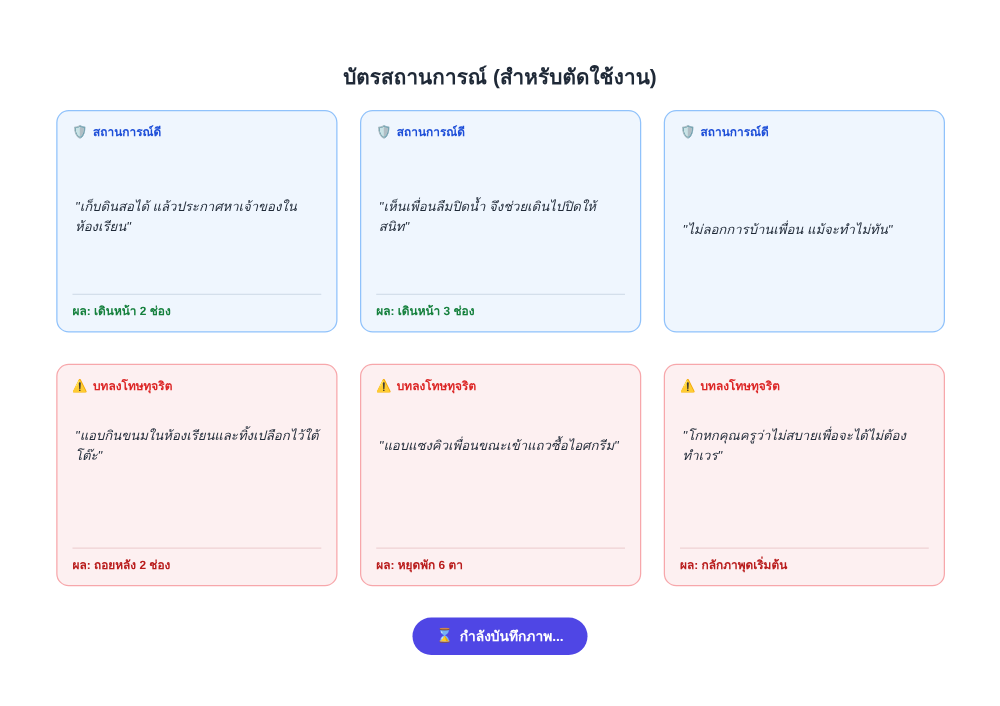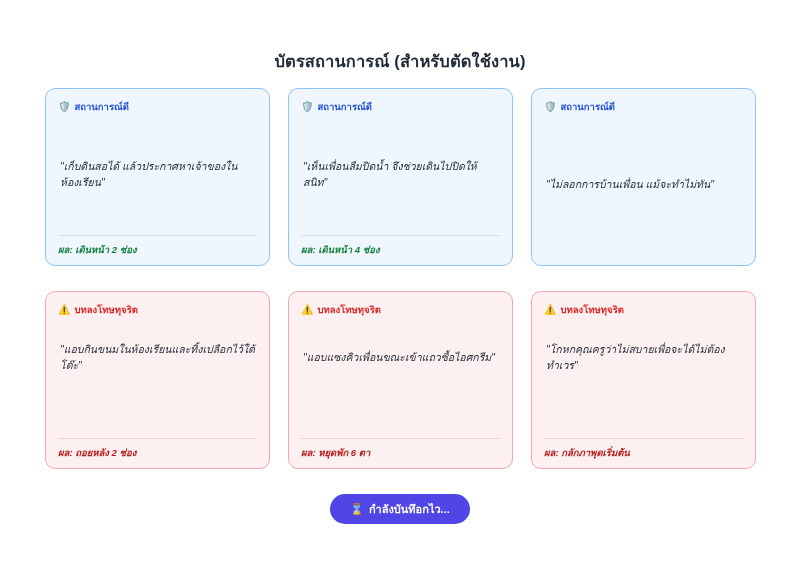--- a/index.html
+++ b/index.html
@@ -90,21 +90,20 @@
     line-height: 1.45;
     padding: 0 2px;
     margin-top: 2px;
   }
   .card-foot {
     border-top: 1px solid rgba(120, 140, 170, 0.22);
     padding-top: 8px;
     font-size: 9.5px;
     font-weight: bold;
     line-height: 1.2;
-    font-style: italic;
   }
   .card.bad .card-foot {
     border-top-color: rgba(200, 120, 130, 0.25);
     margin-top: 40px;
   }
   .card.good .card-foot {
     color: #15803d;
   }
   .card.bad .card-foot {
     color: #b91c1c;
@@ -152,21 +151,21 @@
       <div class="card-quote">"เก็บดินสอได้ แล้วประกาศหาเจ้าของในห้องเรียน"</div>
       <div class="card-foot">ผล: เดินหน้า 2 ช่อง</div>
     </div>
 
     <div class="card good">
       <div class="card-head">
         <span class="head-icon">🛡️</span>
         <span>สถานการณ์ดี</span>
       </div>
       <div class="card-quote">"เห็นเพื่อนลืมปิดน้ำ จึงช่วยเดินไปปิดให้สนิท"</div>
-      <div class="card-foot">ผล: เดินหน้า 4 ช่อง</div>
+      <div class="card-foot">ผล: เดินหน้า 3 ช่อง</div>
     </div>
 
     <div class="card good">
       <div class="card-head">
         <span class="head-icon">🛡️</span>
         <span>สถานการณ์ดี</span>
       </div>
       <div class="card-quote">"ไม่ลอกการบ้านเพื่อน แม้จะทำไม่ทัน"</div>
     </div>
 
@@ -194,16 +193,16 @@
         <span>บทลงโทษทุจริต</span>
       </div>
       <div class="card-quote">"โกหกคุณครูว่าไม่สบายเพื่อจะได้ไม่ต้องทำเวร"</div>
       <div class="card-foot">ผล: กลักภาพุดเริ่มต้น</div>
     </div>
 
   </div>
 
   <button class="save-button">
     <span class="btn-icon">⌛</span>
-    <span>กำลังบันทึอกไว...</span>
+    <span>กำลังบันทึกภาพ...</span>
   </button>
 
 </div>
 
 </body></html>

